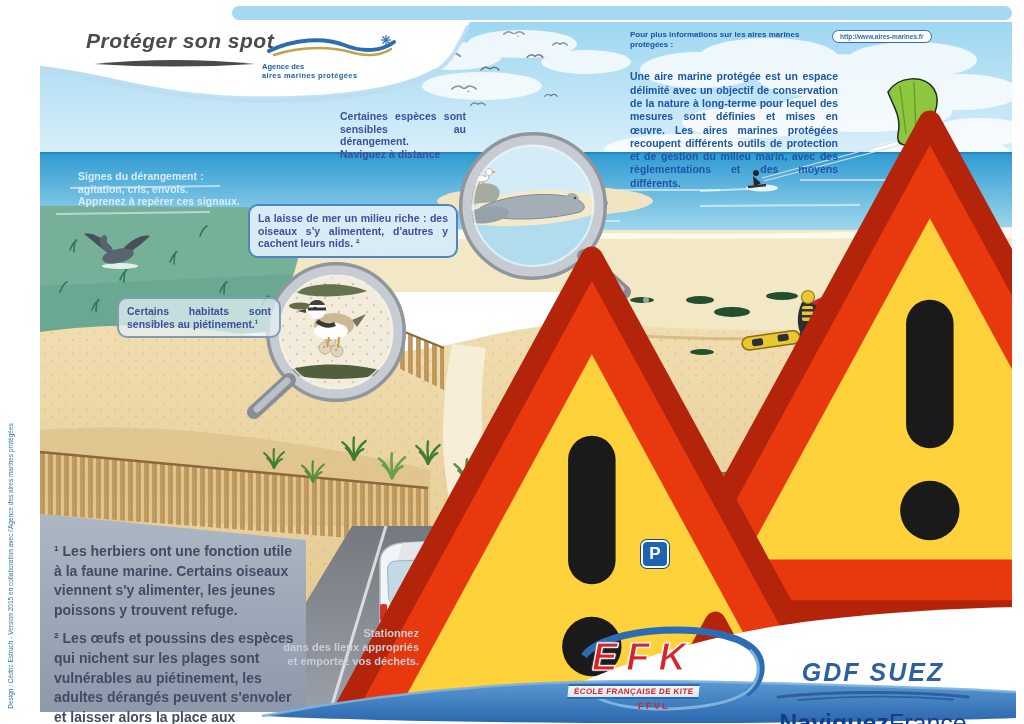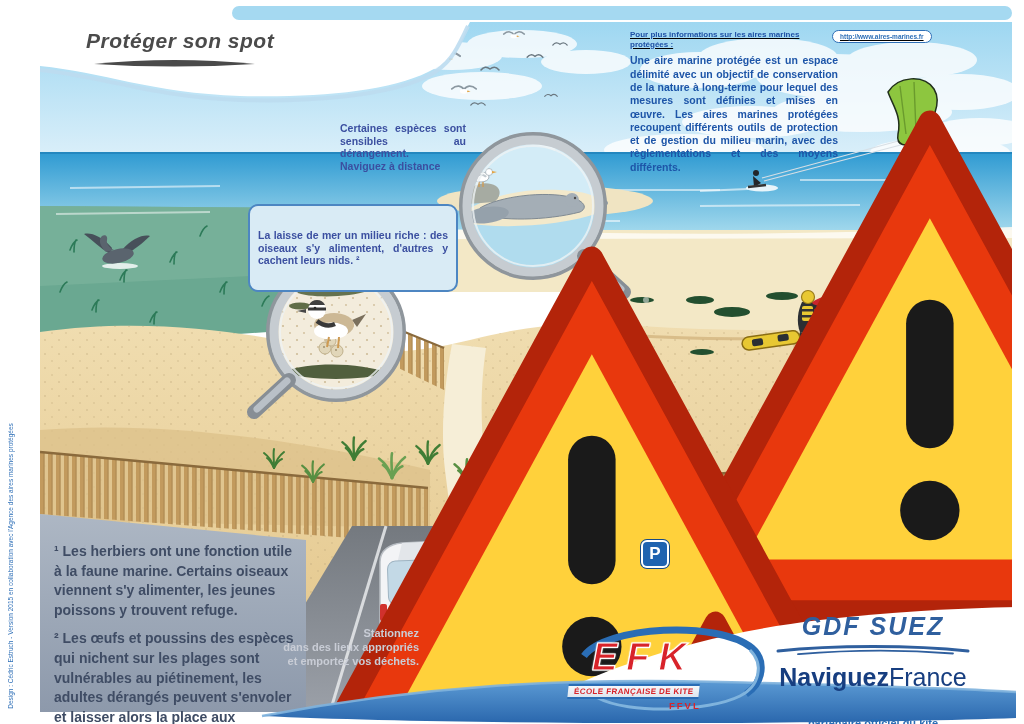--- a/index.html
+++ b/index.html
@@ -10,31 +10,31 @@
   .pre{white-space:pre-line;}
   
   #page-title{left:86px;top:29px;font-size:21px;font-weight:700;font-style:italic;color:#4b4b4b;letter-spacing:.5px;text-align:center;}
   #title-swoosh{left:92px;top:59px;}
   #agency{left:254px;top:33px;width:150px;}
   #agency .ag-wave{display:block;margin-left:10px;}
   .ag-l1{font-size:7.5px;font-weight:700;color:#1f5fa8;margin:1px 0 0 8px;}
   .ag-l2{font-size:7.5px;font-weight:700;color:#1f5fa8;margin-left:8px;letter-spacing:.4px;}
   
   #infobox{left:630px;top:30px;width:310px;}
-  .info-head-row{display:flex;gap:4px;align-items:flex-start;text-decoration:underline;}
+  .info-head-row{display:flex;gap:4px;align-items:flex-start;}
   .info-heading{width:198px;font-size:8px;font-weight:700;color:#1d50a5;line-height:1.2;}
   .pill{font-size:6.5px;font-weight:700;padding:2px 7px;border:1.2px solid #2e6fb7;border-radius:9px;
         background:#fff;color:#2e6fb7;white-space:nowrap;cursor:pointer;}
-  .info-body{width:208px;margin-top:5px;font-size:10.5px;font-weight:700;color:#1d55a8;
+  .info-body{width:208px;margin-top:21px;font-size:10.5px;font-weight:700;color:#1d55a8;
              text-align:justify;line-height:1.27;}
   
   .callout{font-weight:700;color:#3b4fa0;font-size:10.5px;line-height:1.2;text-align:justify;}
-  #species{left:340px;top:122px;width:126px;}
+  #species{left:340px;top:110px;width:126px;}
   #signs{left:78px;top:170px;width:170px;color:#d6edf9;text-align:left;}
-  .bubble{border-radius:10px;padding:23px 8px;font-weight:700;color:#3b4fa0;font-size:10.5px;
+  .bubble{border-radius:10px;padding:6px 8px;font-weight:700;color:#3b4fa0;font-size:10.5px;
           line-height:1.2;text-align:justify;}
   #wrack{left:248px;top:204px;width:190px;background:#d9ebf5;border:2px solid #4d86c2;}
   #habitats{left:117px;top:297px;width:144px;background:rgba(228,240,244,.75);border:2px solid #7f9dba;}
   #paths{left:484px;top:386px;width:168px;background:rgba(243,246,238,.85);border:2px solid #9fae7d;}
   #parking-call{left:265px;top:627px;width:154px;text-align:right;color:#c9cdd6;font-size:11px;
                 font-weight:700;line-height:1.25;}
   
   #footnotes{left:54px;top:542px;width:242px;font-size:14px;font-weight:600;color:#3f4c64;line-height:1.4;}
   #footnotes p{margin:0 0 9px 0;}
   #credits{left:7px;top:712px;width:292px;transform-origin:0 0;transform:rotate(-90deg);
@@ -44,23 +44,23 @@
          box-shadow:inset 0 0 0 2px #fff,0 0 0 1px #174a85;color:#fff;font-size:17px;font-weight:700;
          display:flex;align-items:center;justify-content:center;}
   
   #efk{left:566px;top:620px;width:204px;height:100px;text-align:right;}
   .efk-word{position:absolute;left:26px;top:16px;font-size:38px;font-weight:700;font-style:italic;
             color:#d8232a;letter-spacing:9px;-webkit-text-stroke:1.2px #fff;
             text-shadow:0 0 2px #fff,0 0 2px #fff;}
   .efk-school{position:absolute;left:2px;top:64px;font-size:8px;font-weight:700;color:#d8232a;
               letter-spacing:.4px;transform:skewX(-6deg);padding:1px 6px;
               background:linear-gradient(#f4f7fa,#dde6ef);border-top:2px solid #2a6db5;border-bottom:2px solid #2a6db5;}
-  .efk-ffvl{position:absolute;left:72px;top:80px;font-size:9.5px;font-weight:700;color:#d8232a;letter-spacing:2px;margin-left:31px;}
+  .efk-ffvl{position:absolute;left:72px;top:80px;font-size:9.5px;font-weight:700;color:#d8232a;letter-spacing:2px;}
   #gdf{left:764px;top:612px;width:218px;text-align:center;}
-  .gdf-brand{font-size:25px;font-weight:700;font-style:italic;color:#2f5f9e;letter-spacing:2px;}
+  .gdf-brand{font-size:25px;font-weight:700;font-style:italic;color:#2f5f9e;letter-spacing:2px;margin-top:46px;}
   .gdf-en{font-size:25px;color:#173e80;margin-top:4px;}
   .gdf-en .b{font-weight:700;} .gdf-en .l{font-weight:300;text-align:center;}
   .gdf-tag{font-size:11px;font-weight:700;color:#2a6db5;margin-top:25px;}
 </style>
 </head>
 <body>
 
 <div id="poster">
 
   <svg class="scene" viewBox="0 0 1024 724">
@@ -418,32 +418,50 @@
     <path d="M520,724 L520,712 C600,668 700,634 820,620 C890,612 960,608 1024,607 L1024,724 Z" fill="#fff"></path>
     <path d="M262,716 C420,686 560,678 720,682 C840,685 950,688 1016,692 L1016,718 C860,724 480,726 262,716 Z" fill="url(#blueGrad)"></path>
     <path d="M262,716 C420,686 560,678 720,682 C840,685 950,688 1016,692" stroke="#7fb3dd" stroke-width="2.5" fill="none" opacity=".9"></path>
   </svg>
 
   <div class="abs" id="page-title">Protéger son spot</div>
   <svg class="abs" id="title-swoosh" width="165" height="10" viewBox="0 0 165 10">
     <path d="M2,5 Q82,-3 163,5 Q82,10 2,5 Z" fill="#4a4a4a"></path>
   </svg>
 
+  <div class="abs" id="agency">
+    <svg class="ag-wave" width="135" height="28" viewBox="0 0 135 28">
+      <path d="M5,18 C30,6 60,4 80,12 C100,20 118,18 130,9" stroke="#2a6db5" stroke-width="4" fill="none" stroke-linecap="round"></path>
+      <path d="M10,22 C40,12 70,14 90,20 C104,24 118,22 127,16" stroke="#c3a24a" stroke-width="2.5" fill="none" stroke-linecap="round"></path>
+      <g stroke="#2a6db5" stroke-width="1.2">
+        <line x1="122" y1="2" x2="122" y2="12"></line>
+          <line x1="117" y1="7" x2="127" y2="7"></line>
+        <line x1="118.5" y1="3.5" x2="125.5" y2="10.5"></line>
+          <line x1="125.5" y1="3.5" x2="118.5" y2="10.5"></line>
+      </g>
+    </svg>
+    <div class="ag-l1">Agence des</div>
+    <div class="ag-l2">aires marines protégées</div>
+  </div>
 
   <div class="abs" id="infobox">
     <div class="info-head-row">
       <div class="info-heading">Pour plus informations sur les aires marines protégées :</div>
       <div class="pill">http://www.aires-marines.fr</div>
     </div>
     <div class="info-body">Une aire marine protégée est un espace délimité avec un objectif de conservation de la nature à long-terme pour lequel des mesures sont définies et mises en œuvre. Les aires marines protégées recoupent différents outils de protection et de gestion du milieu marin, avec des règlementations et des moyens différents.</div>
   </div>
 
   <div class="abs callout pre" id="species">Certaines espèces sont sensibles au dérangement.
 Naviguez à distance</div>
+  <div class="abs callout pre" id="signs">Signes du dérangement :
+agitation, cris, envols.
+Apprenez à repérer ces signaux.</div>
   <div class="abs bubble" id="wrack">La laisse de mer un milieu riche : des oiseaux s'y alimentent, d'autres y cachent leurs nids. ²</div>
+  <div class="abs bubble" id="habitats">Certains habitats sont sensibles au piétinement.¹</div>
   <div class="abs pre" id="parking-call">Stationnez
 dans des lieux appropriés
 et emportez vos déchets.</div>
 
   <div class="abs" id="footnotes">
     <p>¹ Les herbiers ont une fonction utile à la faune marine. Certains oiseaux viennent s'y alimenter, les jeunes poissons y trouvent refuge.</p>
     <p>² Les œufs et poussins des espèces qui nichent sur les plages sont vulnérables au piétinement, les adultes dérangés peuvent s'envoler et laisser alors la place aux prédateurs, cela peut aussi conduire l'adulte a abandonner son nid.</p>
   </div>
 
   <div class="abs" id="credits">Design : Cédric Estruch - Version 2015 en collaboration avec l'Agence des aires marines protégées</div>

